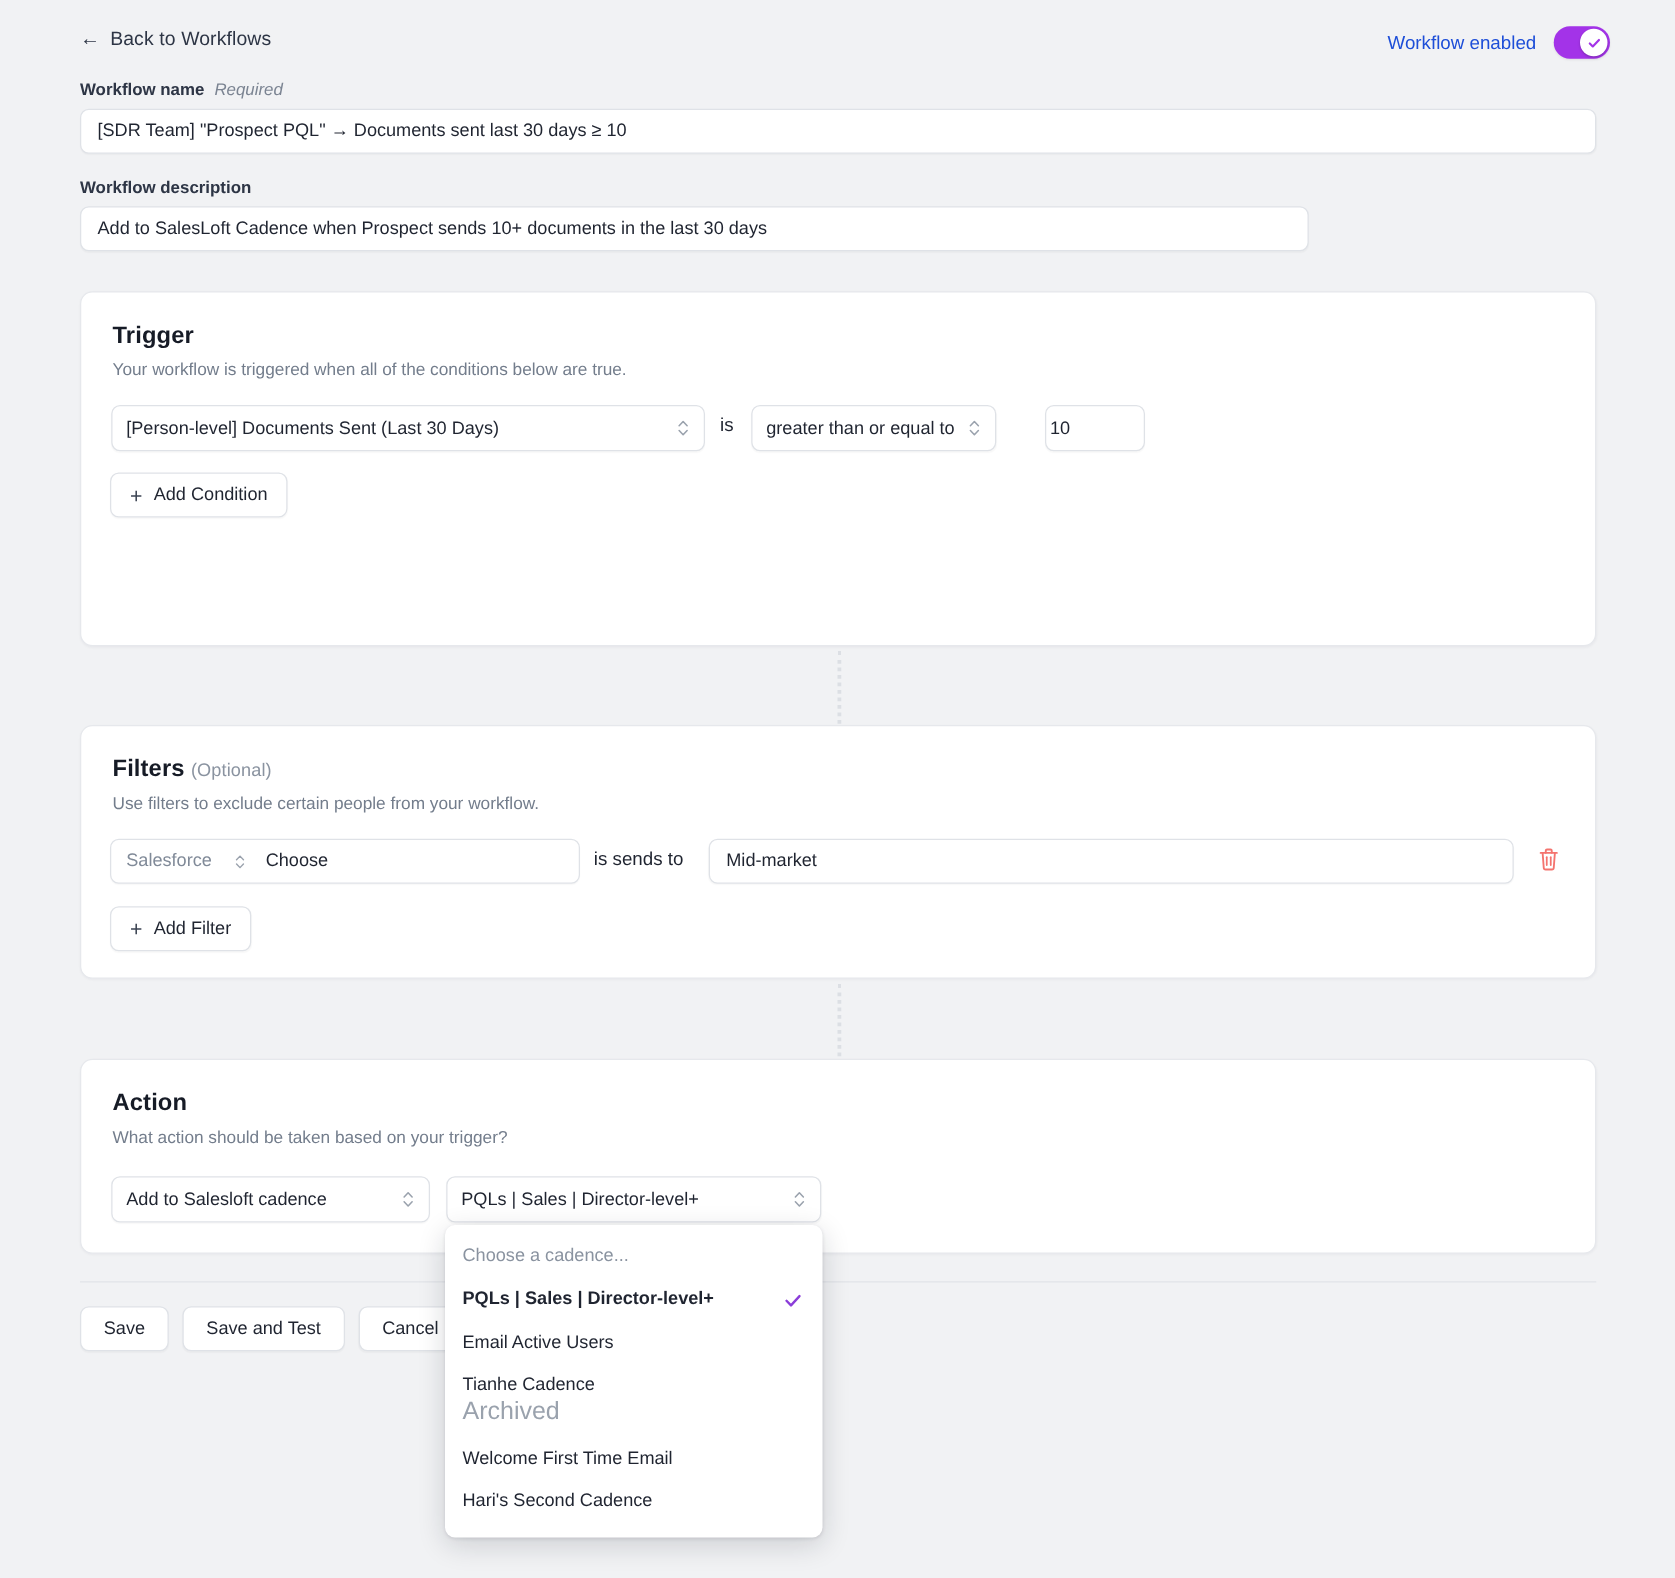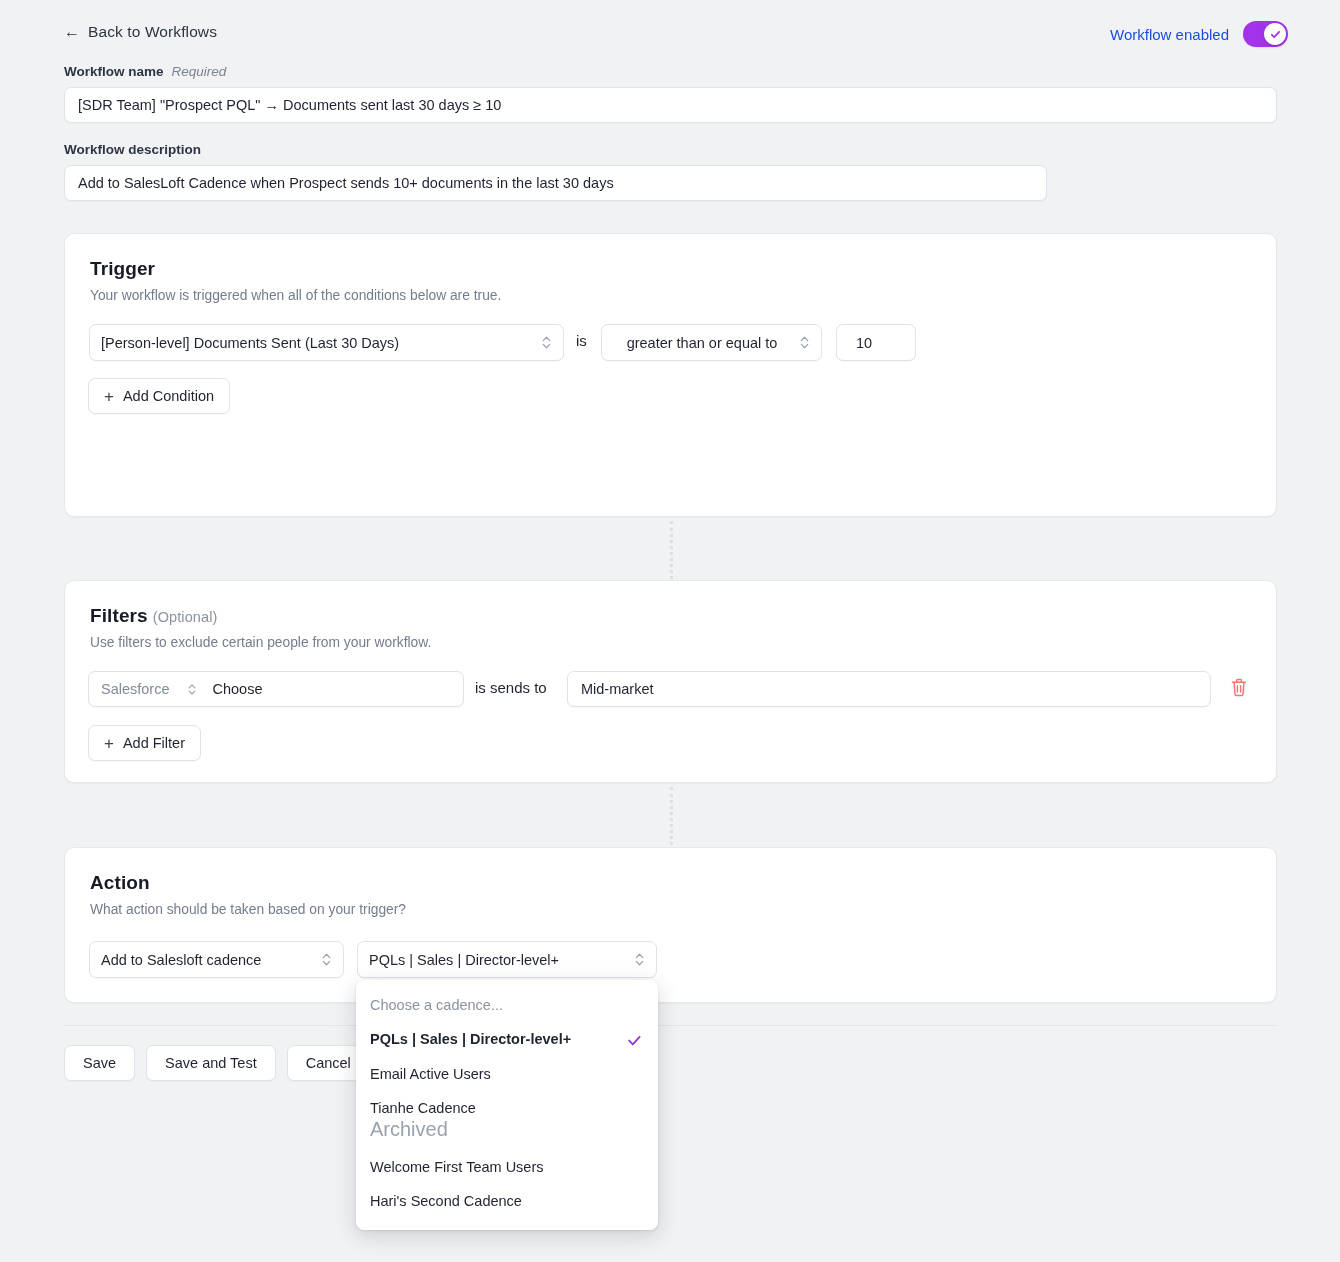--- a/index.html
+++ b/index.html
@@ -104,25 +104,25 @@
   }
   .sel .sel-text { flex: 1; white-space: nowrap; overflow: hidden; }
   .chev {
     width: 11px; height: 17px; flex: 0 0 auto; margin-left: 8px;
     display: flex; align-items: center; justify-content: center;
   }
   .chev svg { display: block; }
 
   .trig-metric { position: absolute; left: 89px; top: 324px; width: 475px; }
   .trig-is { position: absolute; left: 576px; top: 332px; font-size: 15px; color: #1f2430; }
-  .trig-op { position: absolute; left: 601px; top: 324px; width: 221px; text-align: center; }
+  .trig-op { position: absolute; left: 601px; top: 324px; width: 196px; }
   .trig-val {
     position: absolute; left: 836px; top: 324px; width: 80px;
     background:#fff; border:1px solid #dfe2e7; border-radius:7px; height:37px;
-    display:flex; align-items:center; padding:0 19px; font-size:14.5px; color:#1f2430;
+    display:flex; align-items:center; padding:0 3px; font-size:14.5px; color:#1f2430;
     box-shadow: 0 1px 1px rgba(16,24,40,.03); cursor: text;
   }
 
   .btn-outline {
     background: #fff; border: 1px solid #dfe2e7; border-radius: 7px;
     height: 36px; display: inline-flex; align-items: center; gap: 9px;
     padding: 0 15px; font-size: 14.5px; color: #1f2430; font-weight: 500;
     cursor: pointer; box-shadow: 0 1px 1px rgba(16,24,40,.03);
   }
   .plus { font-size: 17px; line-height: 1; color: #3c4453; font-weight: 400; }
@@ -382,21 +382,21 @@
     <div class="menu-item">
       <div class="mi-main">
         <div class="mi-label">Tianhe Cadence</div>
         <div class="mi-sub">Archived</div>
       </div>
       <span class="mi-check"></span>
     </div>
 
     <div class="menu-item">
       <div class="mi-main">
-        <div class="mi-label">Welcome First Team Users</div>
+        <div class="mi-label">Welcome First Time Email</div>
       </div>
       <span class="mi-check"></span>
     </div>
 
     <div class="menu-item">
       <div class="mi-main">
         <div class="mi-label">Hari's Second Cadence</div>
       </div>
       <span class="mi-check"></span>
     </div>

